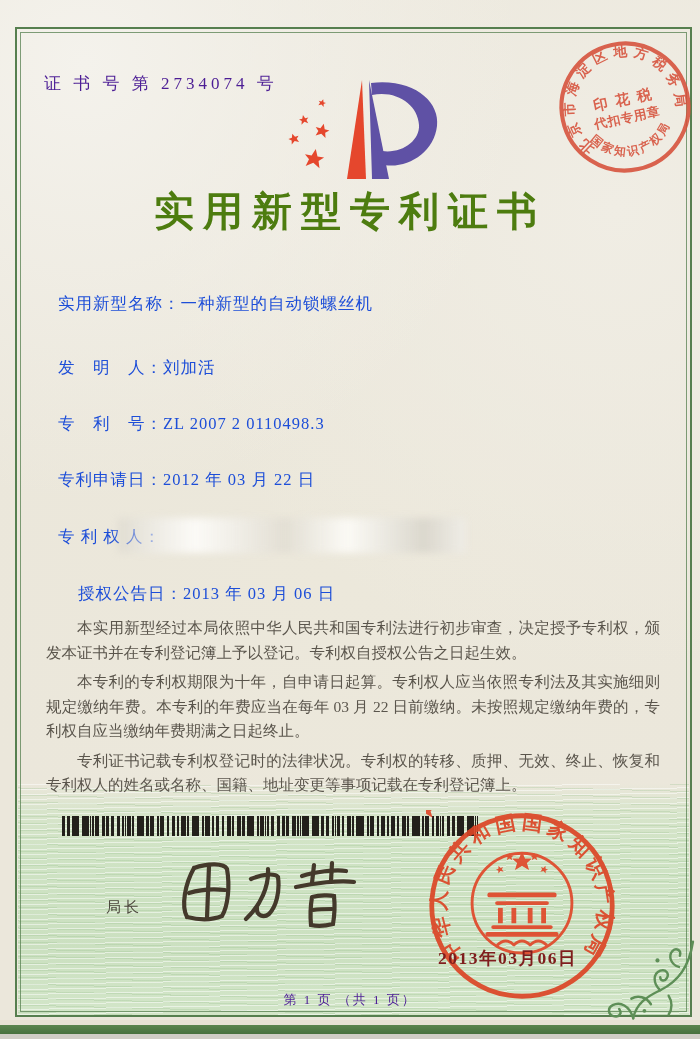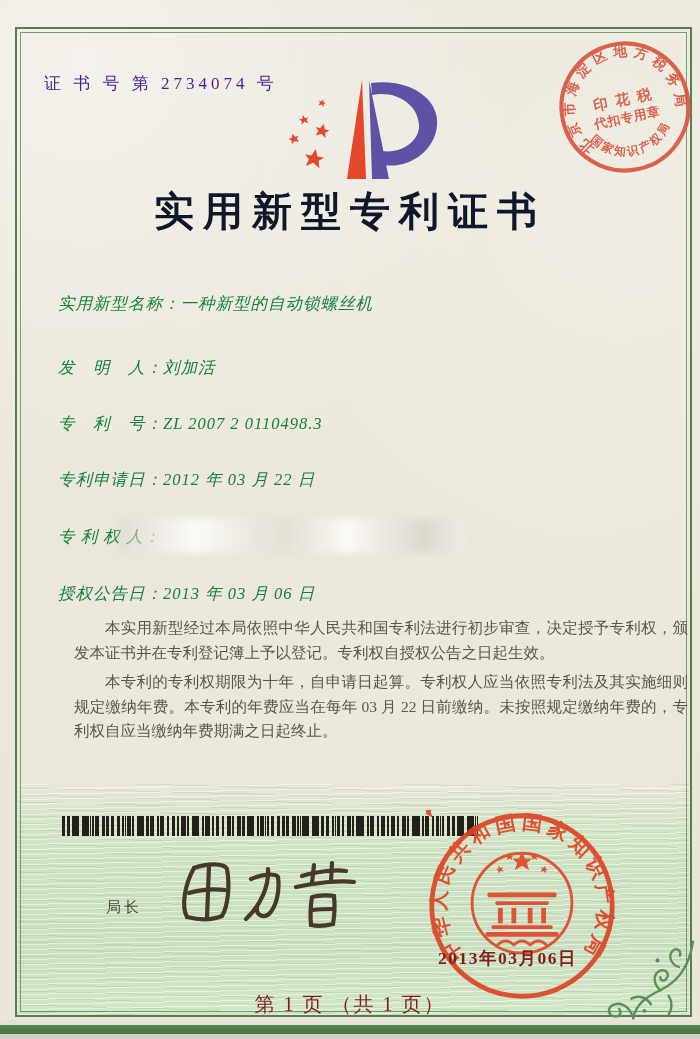--- a/index.html
+++ b/index.html
@@ -21,44 +21,44 @@
     left:18px;top:784px;right:11px;height:232px;z-index:1;
     background:
       repeating-linear-gradient(179deg, rgba(255,255,255,.5) 0 1px, rgba(255,255,255,0) 1px 5px),
       repeating-linear-gradient(181.5deg, rgba(150,190,140,.28) 0 1px, rgba(150,190,140,0) 1px 7px),
       linear-gradient(180deg, rgba(208,227,196,0) 0%, rgba(207,227,195,.7) 12%, #cfe3c4 30%, #cbe0c0 72%, #d3e6c9 100%);
   }
   
   .cert-no{left:44px;top:72px;font-size:17px;letter-spacing:4px;color:#4c1d95;z-index:10;}
   .logo-wrap{left:266px;top:76px;width:178px;height:110px;z-index:10;}
   .page-title{left:0;top:184px;width:100%;text-align:center;font-size:40px;font-weight:bold;
-    letter-spacing:9px;color:#0f172a;z-index:10;}
+    letter-spacing:9px;color:#4d7c0f;z-index:10;}
   .tax-stamp{left:556px;top:38px;width:138px;height:138px;transform:rotate(-12deg);opacity:.88;z-index:11;}
   
-  .field{left:58px;font-size:16.5px;color:#15803d;letter-spacing:1px;z-index:10;white-space:nowrap;font-style:italic;}
-  .f0{top:293px;} .f1{top:357px;} .f2{top:413px;} .f3{top:469px;} .f4{top:526px;} .f5{top:583px;}
+  .field{left:58px;font-size:16.5px;color:#1d4ed8;letter-spacing:1px;z-index:10;white-space:nowrap;}
+  .f0{top:293px;} .f1{top:357px;} .f2{top:413px;} .f3{top:469px;} .f4{top:526px;} .f5{top:583px;margin-left:20px;}
   .redact{left:118px;top:518px;width:348px;height:35px;border-radius:4px;z-index:11;
     background:linear-gradient(90deg, rgba(205,202,194,.35), rgba(252,251,248,.95) 22%, rgba(214,210,202,.4) 48%,
       rgba(252,251,247,.9) 66%, rgba(198,195,187,.45) 88%, rgba(240,238,233,.8));
     filter:blur(3.5px);}
   
   .paras{left:46px;top:616px;width:614px;z-index:10;color:#5a554c;font-size:15.5px;line-height:24.5px;
-    text-align:justify;margin-left:28px;}
+    text-align:justify;}
   .paras p{margin:0 0 5px 0;text-indent:2em;}
   
   .barcode{left:62px;top:816px;width:416px;height:20px;z-index:10;
     background-image:
       repeating-linear-gradient(90deg,#23201b 0 2px,transparent 2px 5px),
       repeating-linear-gradient(90deg,#23201b 0 1px,transparent 1px 7px),
       repeating-linear-gradient(90deg,#23201b 0 3px,transparent 3px 11px);}
   .director-label{left:106px;top:898px;font-size:15px;letter-spacing:3px;color:#4b463c;z-index:10;}
   .sig-wrap{left:162px;top:852px;width:215px;height:100px;z-index:10;}
   .seal-wrap{left:426px;top:810px;width:192px;height:192px;z-index:12;opacity:.92;}
   .seal-date{left:438px;top:946px;font-size:17.5px;font-weight:bold;color:#7f1d1d;letter-spacing:1.5px;z-index:13;}
-  .page-footer{left:0;top:991px;width:100%;text-align:center;font-size:20px;letter-spacing:2px;color:#7f1d1d;z-index:10;}
+  .page-footer{left:0;top:991px;width:100%;text-align:center;font-size:13px;letter-spacing:2px;color:#4c1d95;z-index:10;}
   .ornament{left:603px;top:938px;width:94px;height:84px;z-index:10;}
   .bottom-gap{left:0;top:1020px;width:700px;height:5px;background:#e6e2d5;z-index:6;}
   .bottom-band{left:0;top:1025px;width:700px;height:9px;background:linear-gradient(180deg,#59854f,#47713f);z-index:6;}
   .bottom-edge{left:0;top:1034px;width:700px;height:5px;background:#cfcdc6;z-index:6;}
   .sr{position:absolute;width:1px;height:1px;overflow:hidden;opacity:0;pointer-events:none;}
   svg text{font-family:"Liberation Serif","DejaVu Serif",serif;}
 </style>
 </head>
 <body>
 
@@ -108,20 +108,21 @@
 <div class="abs field f1"><span>发　明　人：</span><span>刘加活</span></div>
 <div class="abs field f2"><span>专　利　号：</span><span>ZL 2007 2 0110498.3</span></div>
 <div class="abs field f3"><span>专利申请日：</span><span>2012 年 03 月 22 日</span></div>
 <div class="abs field f4"><span>专 利 权 人：</span><span></span></div>
 <div class="abs redact"></div>
 <div class="abs field f5"><span>授权公告日：</span><span>2013 年 03 月 06 日</span></div>
 
 <div class="abs paras">
   <p>本实用新型经过本局依照中华人民共和国专利法进行初步审查，决定授予专利权，颁发本证书并在专利登记簿上予以登记。专利权自授权公告之日起生效。</p>
   <p>本专利的专利权期限为十年，自申请日起算。专利权人应当依照专利法及其实施细则规定缴纳年费。本专利的年费应当在每年 03 月 22 日前缴纳。未按照规定缴纳年费的，专利权自应当缴纳年费期满之日起终止。</p>
+  <p>专利证书记载专利权登记时的法律状况。专利权的转移、质押、无效、终止、恢复和专利权人的姓名或名称、国籍、地址变更等事项记载在专利登记簿上。</p>
 </div>
 
 <div class="abs barcode"></div>
 
 <div class="abs director-label">局长</div>
 <div class="abs sig-wrap">
   <span class="sr">田力普</span>
   <svg viewBox="0 0 215 100" width="215" height="100" fill="none" stroke="#44392b" stroke-width="4.2" stroke-linecap="round">
     <path d="M32,16 C23,32 19,54 25,65"></path>
     <path d="M32,16 C46,11 62,11 65,17 C68,34 66,54 60,64 C48,69 33,67 25,65"></path>

